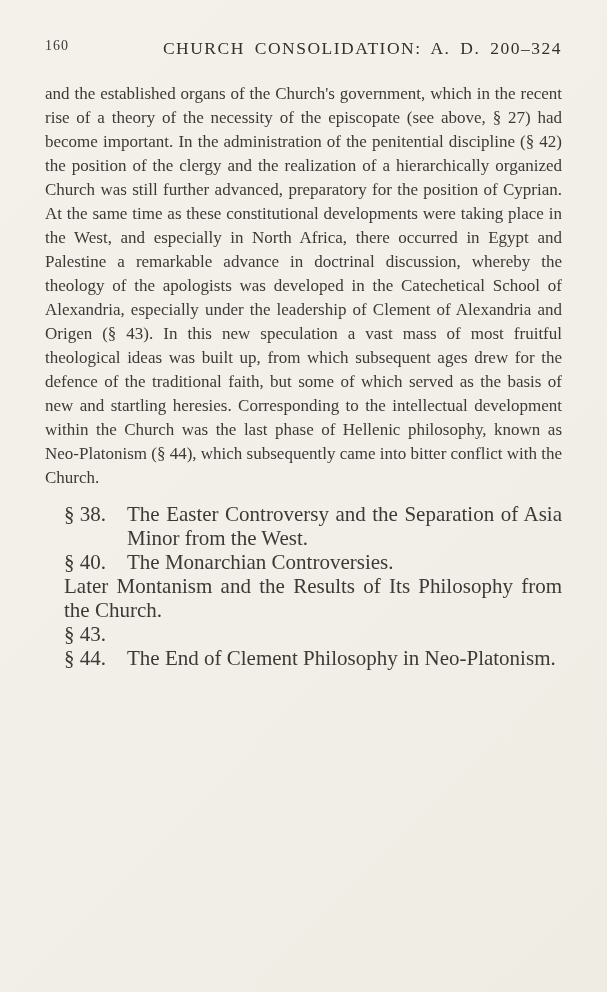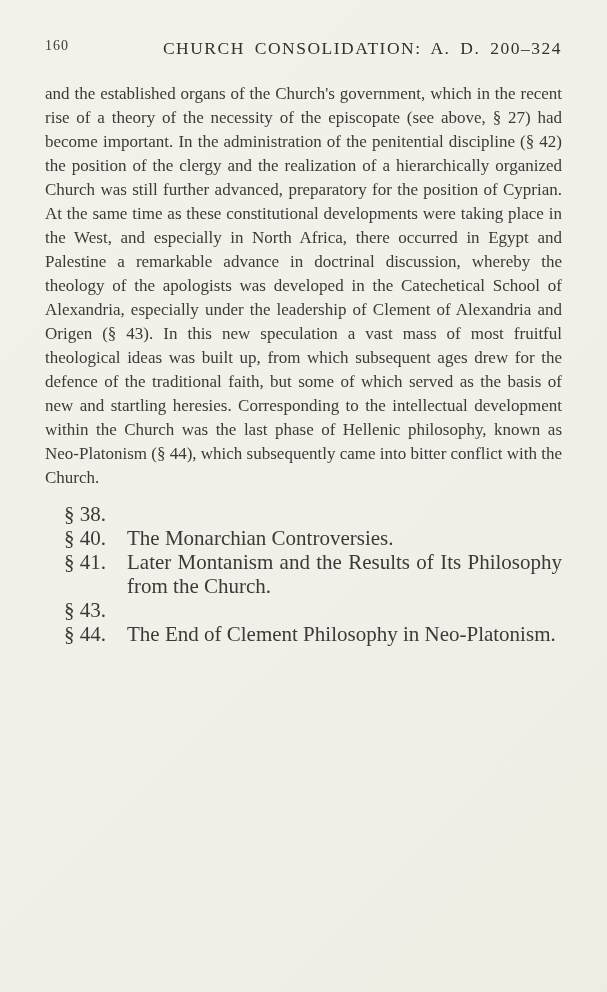--- a/index.html
+++ b/index.html
@@ -77,30 +77,30 @@
     <span class="page-number">160</span>
     <span class="header-title">CHURCH CONSOLIDATION: A. D. 200–324</span>
   </div>
 
   <p class="body-paragraph">and the established organs of the Church's government, which in the recent rise of a theory of the necessity of the episcopate (see above, § 27) had become important. In the administration of the penitential discipline (§ 42) the position of the clergy and the realization of a hierarchically organized Church was still further advanced, preparatory for the position of Cyprian. At the same time as these constitutional developments were taking place in the West, and especially in North Africa, there occurred in Egypt and Palestine a remarkable advance in doctrinal discussion, whereby the theology of the apologists was developed in the Catechetical School of Alexandria, especially under the leadership of Clement of Alexandria and Origen (§ 43). In this new speculation a vast mass of most fruitful theological ideas was built up, from which subsequent ages drew for the defence of the traditional faith, but some of which served as the basis of new and startling heresies. Corresponding to the intellectual development within the Church was the last phase of Hellenic philosophy, known as Neo-Platonism (§ 44), which subsequently came into bitter conflict with the Church.</p>
 
   <div class="section-list">
 
     <div class="section-item">
       <span class="section-number">§ 38.</span>
+      <span class="section-text">The Easter Controversy and the Separation of Asia Minor from the West.</span>
     </div>
 
 
     <div class="section-item">
       <span class="section-number">§ 40.</span>
       <span class="section-text">The Monarchian Controversies.</span>
     </div>
 
     <div class="section-item">
-      <span class="section-number">§ 41.</span>
       <span class="section-text">Later Montanism and the Results of Its Philosophy from the Church.</span>
     </div>
 
 
     <div class="section-item">
       <span class="section-number">§ 43.</span>
     </div>
 
     <div class="section-item">
       <span class="section-number">§ 44.</span>

